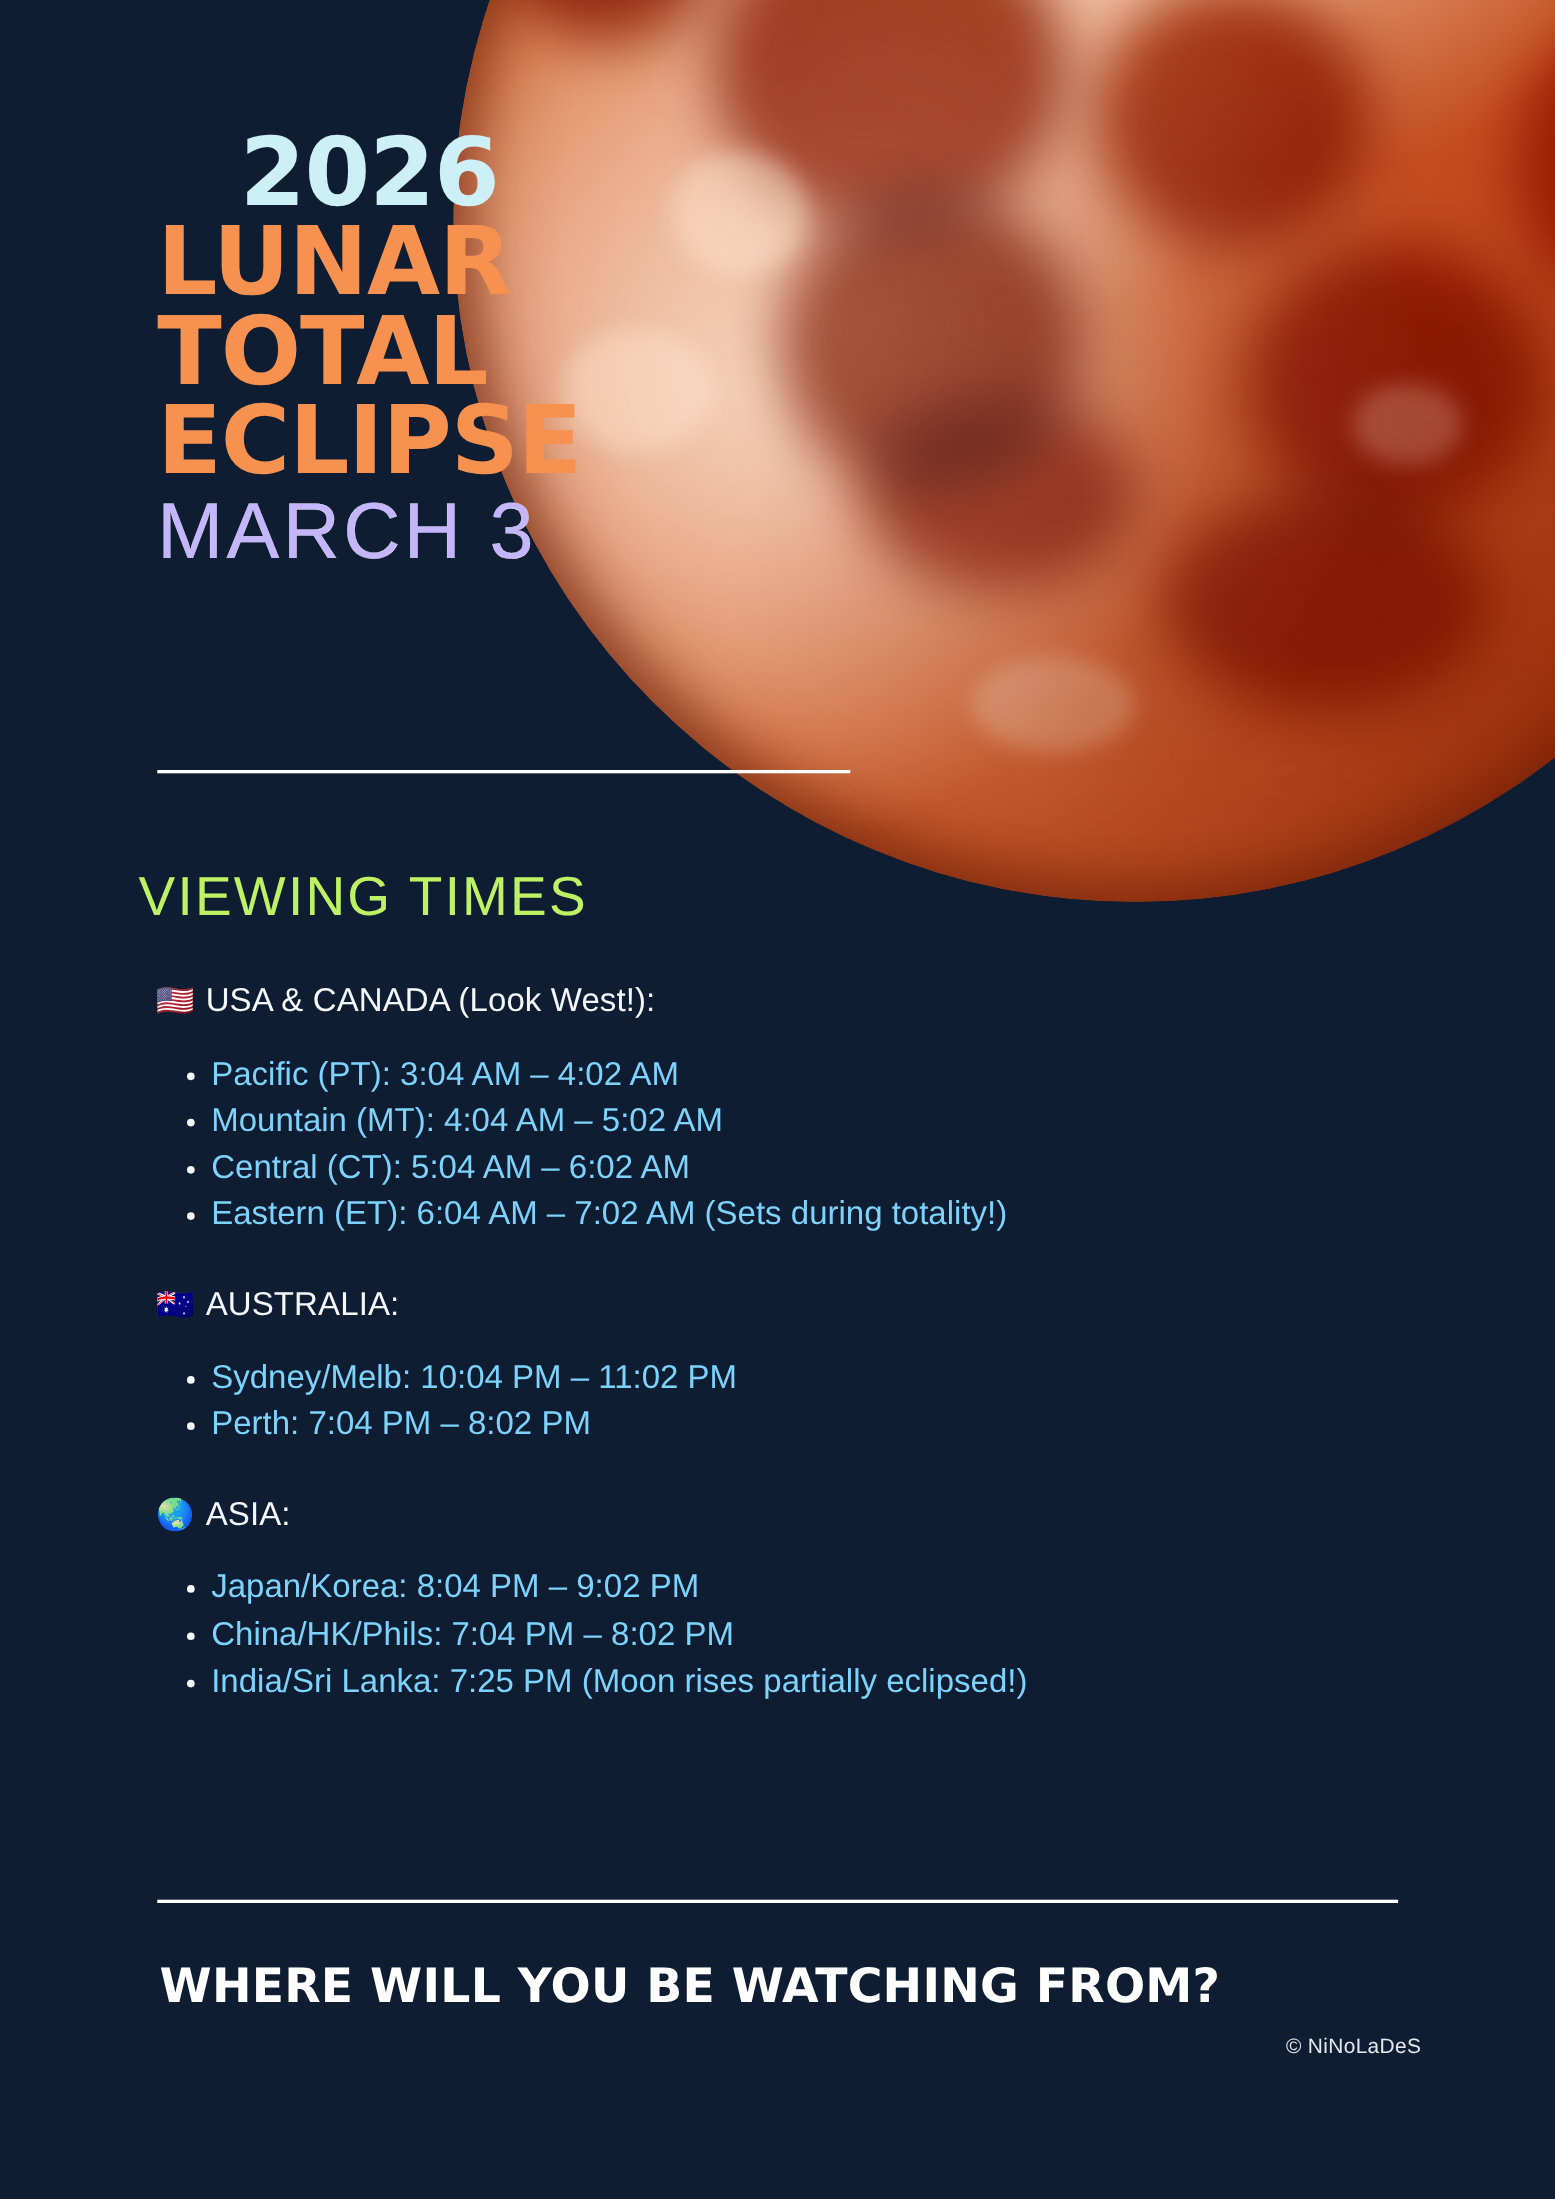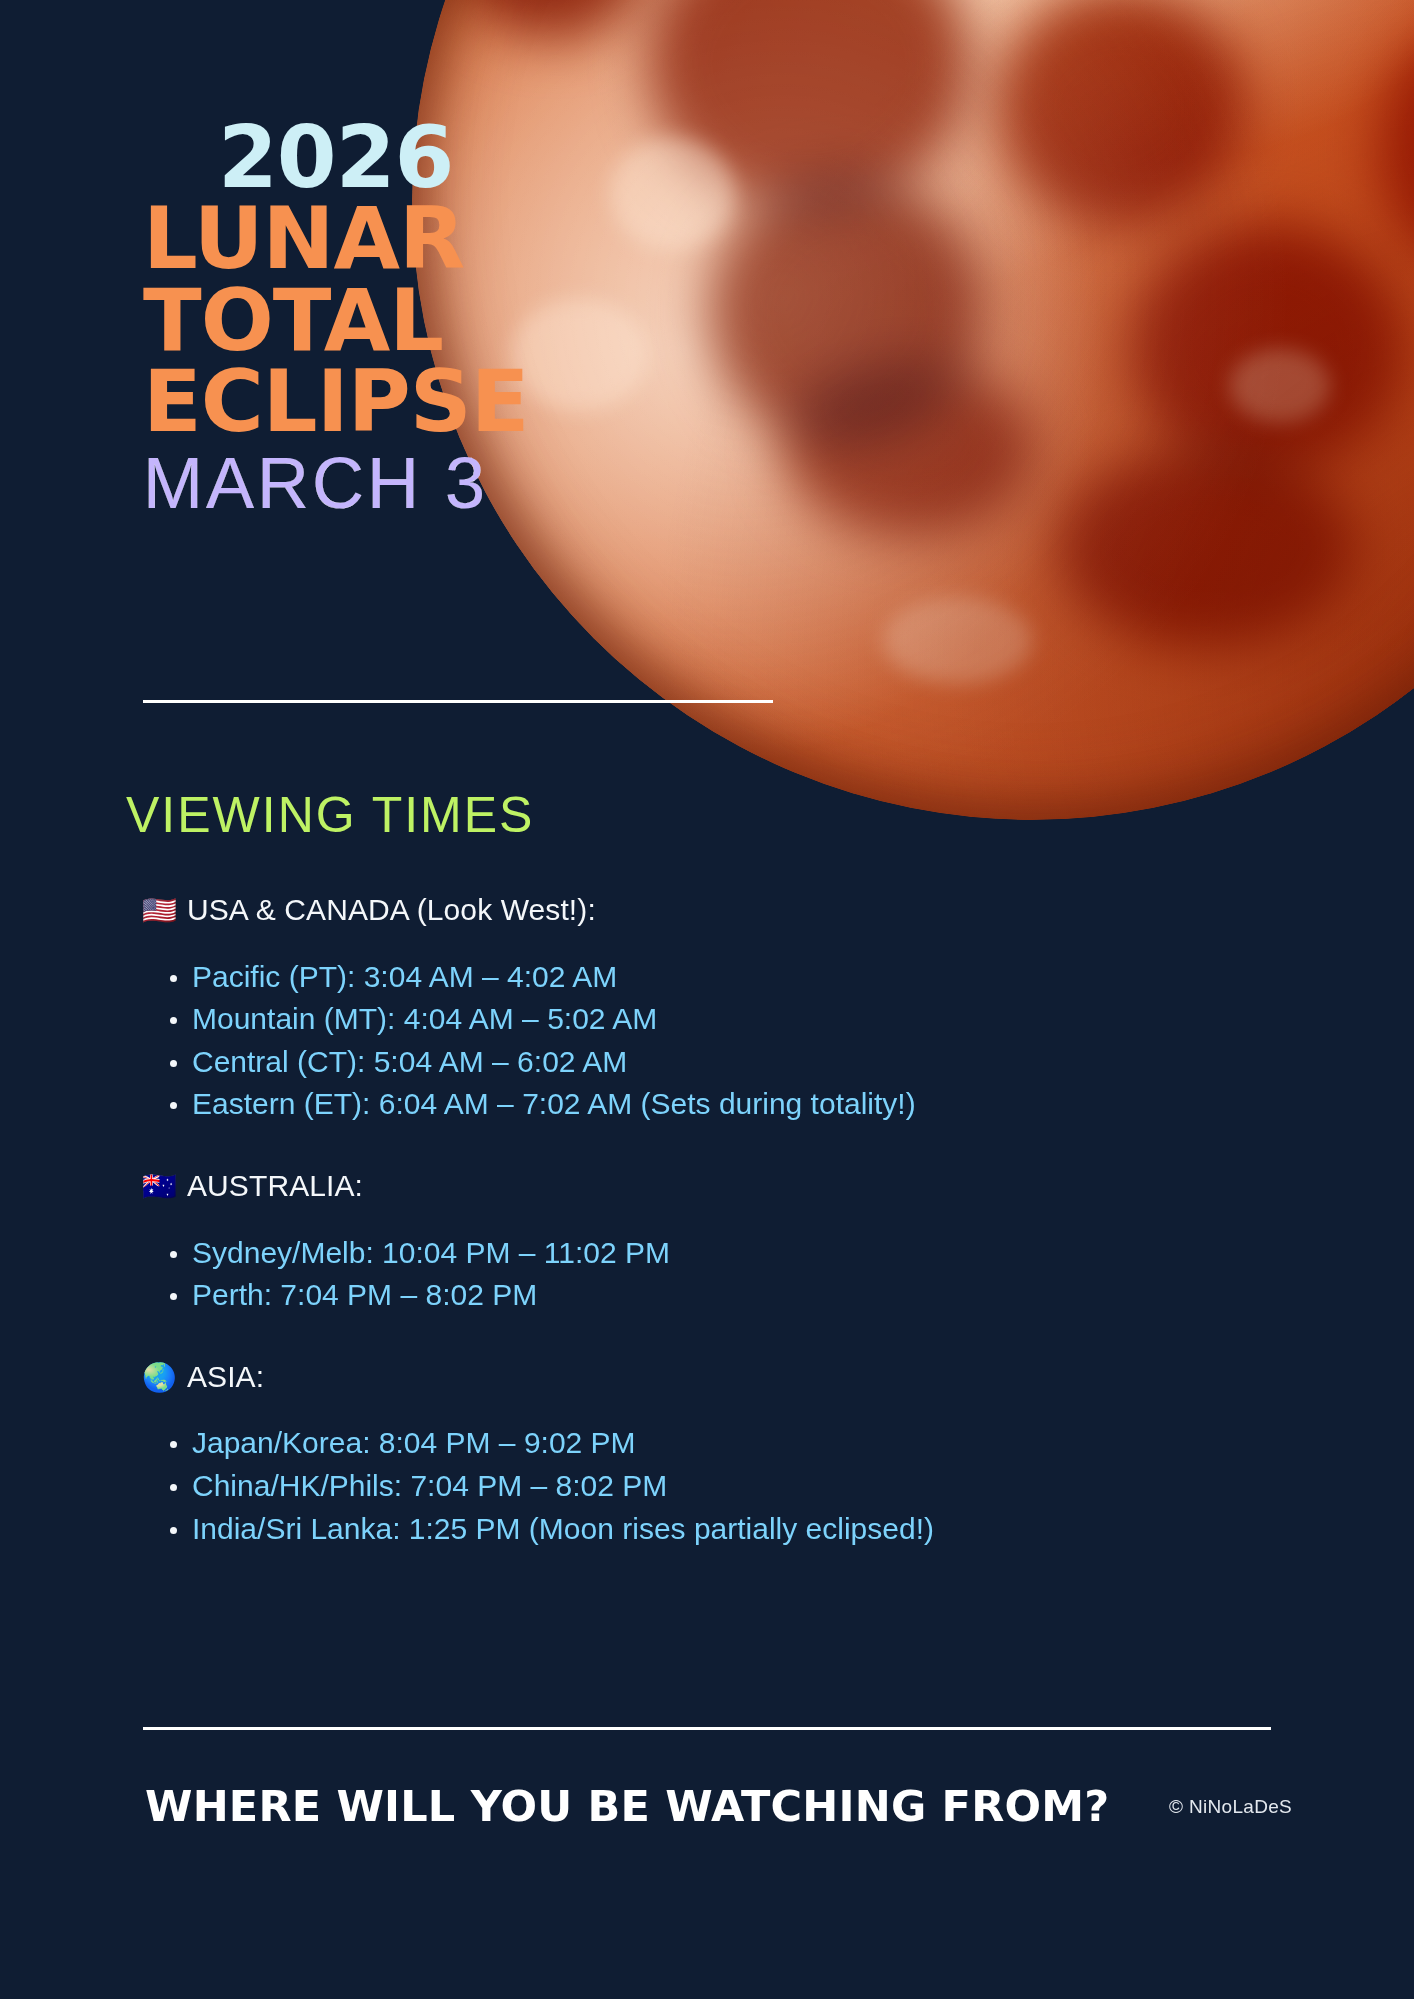--- a/index.html
+++ b/index.html
@@ -188,21 +188,21 @@
     font-family: "DejaVu Sans", sans-serif;
     font-weight: 700;
     font-size: 43px;
     letter-spacing: 0.2px;
     color: #ffffff;
   }
 
   #credit {
     position: absolute;
     right: 122px;
-    top: 1796px;
+    top: 1850px;
     font-size: 19px;
     color: #e4e9ef;
     letter-spacing: 0.3px;
   }
 </style>
 </head>
 <body>
 
 <div id="poster">
 
@@ -272,21 +272,21 @@
       </div>
 
       <div class="group">
         <div class="group-head">
           <span class="flag">🌏</span>
           <span>ASIA:</span>
         </div>
         <ul class="group-list">
           <li>Japan/Korea: 8:04 PM – 9:02 PM</li>
           <li>China/HK/Phils: 7:04 PM – 8:02 PM</li>
-          <li>India/Sri Lanka: 1:25 PM (Moon rises partially eclipsed!)</li>
+          <li>India/Sri Lanka: 7:25 PM (Moon rises partially eclipsed!)</li>
         </ul>
       </div>
 
     </div>
 
     <div class="rule" id="rule-bottom"></div>
 
     <div id="cta">WHERE WILL YOU BE WATCHING FROM?</div>
     <div id="credit">© NiNoLaDeS</div>
 

